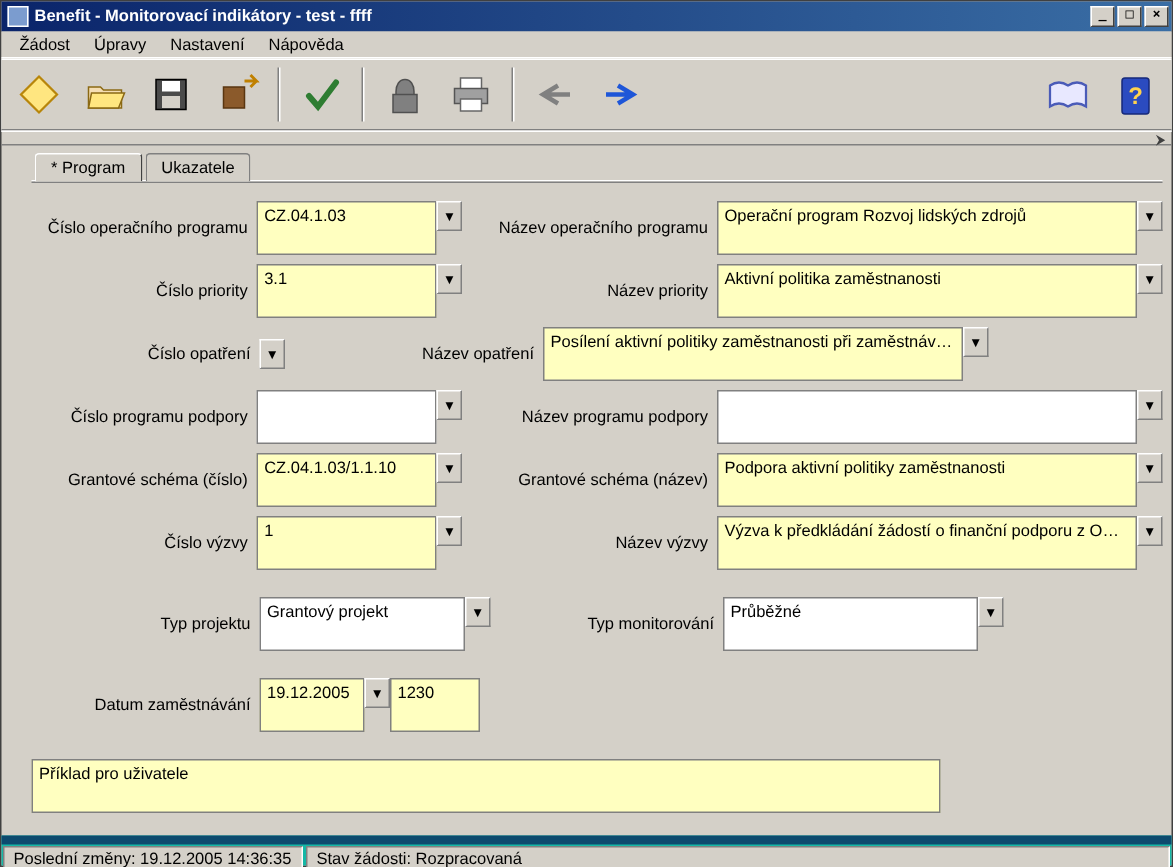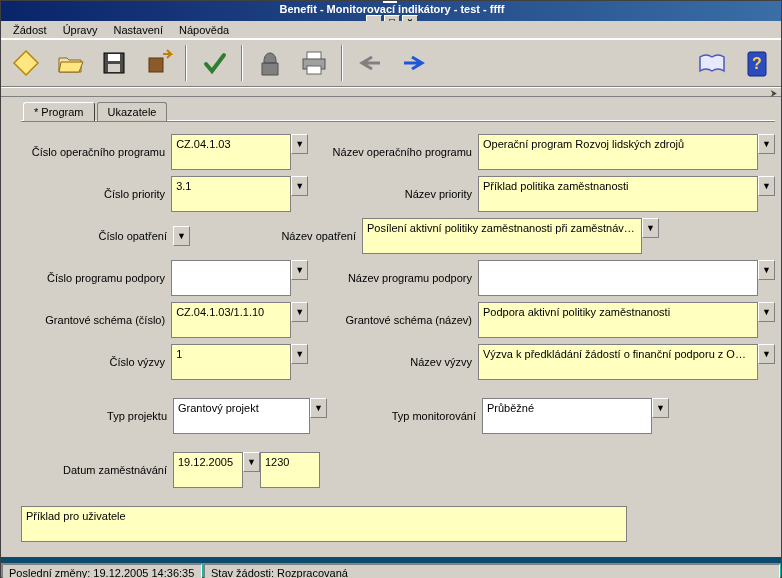--- a/index.html
+++ b/index.html
@@ -18,21 +18,20 @@
     display: flex; flex-direction: column;
   }
   .titlebar {
     height: 20px;
     background: linear-gradient(to right, #0A246A, #3A6EA5);
     color: #fff;
     display: flex; align-items: center;
     padding: 0 2px 0 4px;
     font-weight: bold;
     font-size: 11px;
-    flex-direction: column;
   }
   .titlebar .title-icon {
     width: 14px; height: 14px;
     background: #7B9CCF;
     border: 1px solid #fff;
     margin-right: 4px;
   }
   .titlebar .title { flex: 1; }
   .titlebar .win-buttons { display: flex; gap: 2px; }
   .titlebar .win-btn {
@@ -316,21 +315,21 @@
       </div>
 
       <div class="row">
         <div class="cell-label" style="width:152px">Číslo priority</div>
         <div class="field">
           <div class="input readonly" style="width:120px">3.1</div>
           <div class="drop-btn">▼</div>
         </div>
         <div class="cell-label" style="width:172px">Název priority</div>
         <div class="field">
-          <div class="input readonly" style="width:280px">Příklad politika zaměstnanosti</div>
+          <div class="input readonly" style="width:280px">Aktivní politika zaměstnanosti</div>
           <div class="drop-btn">▼</div>
         </div>
       </div>
 
       <div class="row">
         <div class="cell-label" style="width:152px">Číslo opatření</div>
         <div class="field">
           <div class="drop-btn">▼</div>
         </div>
         <div class="cell-label" style="width:172px">Název opatření</div>

